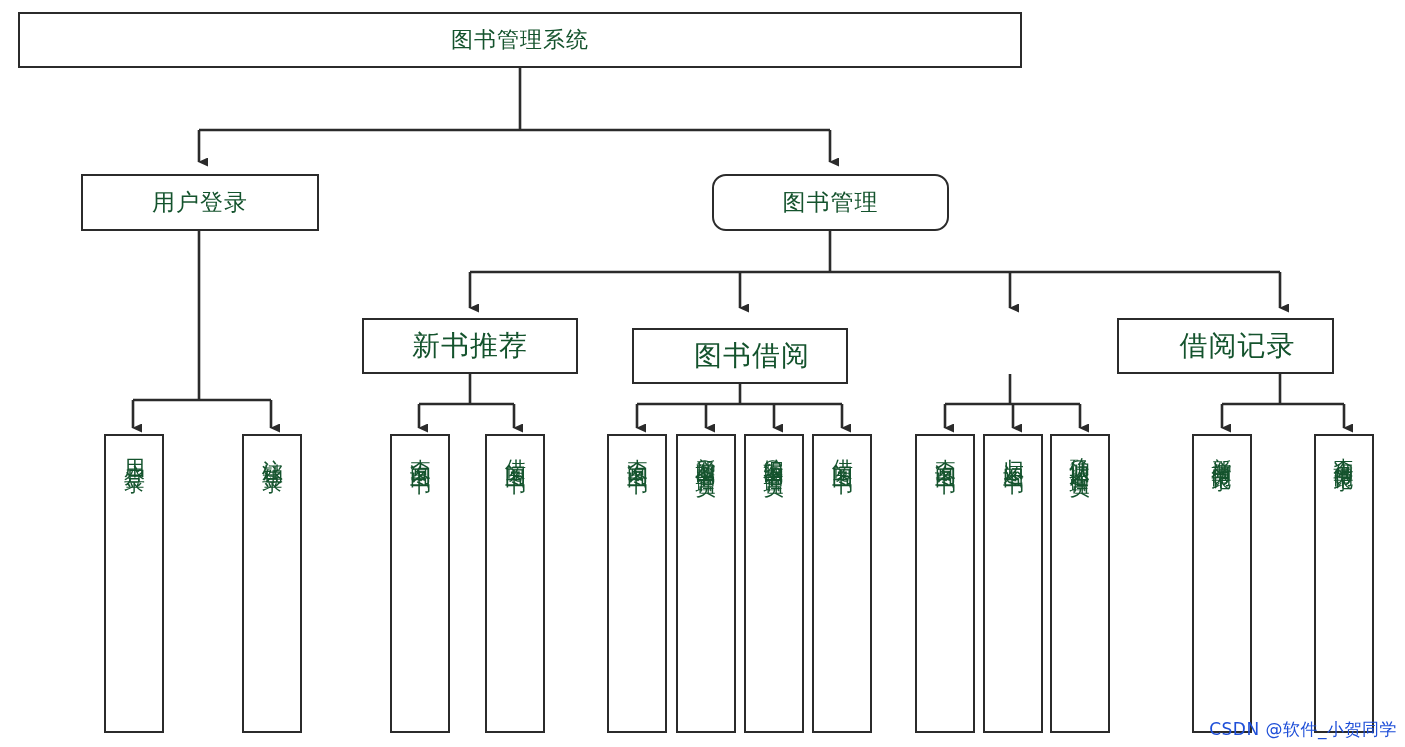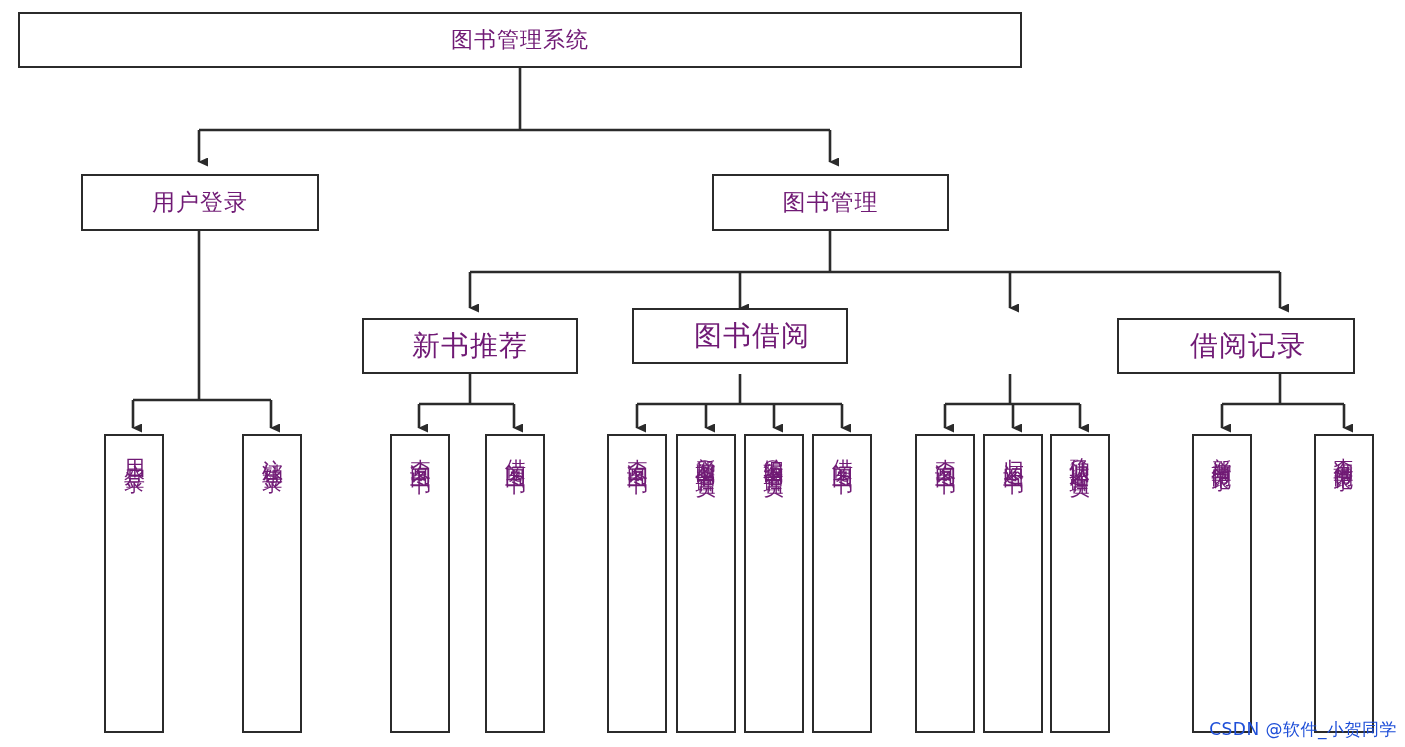--- a/index.html
+++ b/index.html
@@ -34,21 +34,21 @@
     display: flex;
     align-items: center;
     justify-content: center;
     color: #1a1a1a;
   }
   .node-label {
     font-size: 22px;
     line-height: 1.15;
     letter-spacing: 1px;
     white-space: nowrap;
-    color: #701a75;
+    color: #14532d;
   }
   .node-box.level1 .node-label { font-size: 23px; }
   .node-box.level2 .node-label { font-size: 28px; }
   .node-box.leaf {
     align-items: flex-start;
     justify-content: center;
     padding-top: 6px;
   }
   .node-box.leaf .node-label {
     writing-mode: vertical-rl;
@@ -130,31 +130,31 @@
     </g>
   </svg>
 
   <div class="node-box level0" style="left:18px; top:12px; width:1004px; height:56px;">
     <span class="node-label">图书管理系统</span>
   </div>
 
   <div class="node-box level1" style="left:81px; top:174px; width:238px; height:57px;">
     <span class="node-label">用户登录</span>
   </div>
-  <div class="node-box level1" style="left:712px; top:174px; width:237px; height:57px;">
+  <div class="node-box level1" style="left:712px; top:174px; width:237px; height:57px;border-radius:14px;">
     <span class="node-label">图书管理</span>
   </div>
 
   <div class="node-box level2" style="left:362px; top:318px; width:216px; height:56px;">
     <span class="node-label">新书推荐</span>
   </div>
-  <div class="node-box level2" style="left:632px; top:308px; width:216px; height:56px;padding-left:24px;">
+  <div class="node-box level2" style="left:632px; top:328px; width:216px; height:56px;padding-left:24px;">
     <span class="node-label">图书借阅</span>
   </div>
-  <div class="node-box level2" style="left:1117px; top:318px; width:238px; height:56px;padding-left:24px;">
+  <div class="node-box level2" style="left:1117px; top:318px; width:217px; height:56px;padding-left:24px;">
     <span class="node-label">借阅记录</span>
   </div>
 
   <div class="node-box leaf" style="left:104px; top:434px; width:60px; height:299px;">
     <span class="node-label">用户登录</span>
   </div>
   <div class="node-box leaf" style="left:242px; top:434px; width:60px; height:299px;">
     <span class="node-label">注销登录</span>
   </div>
 

